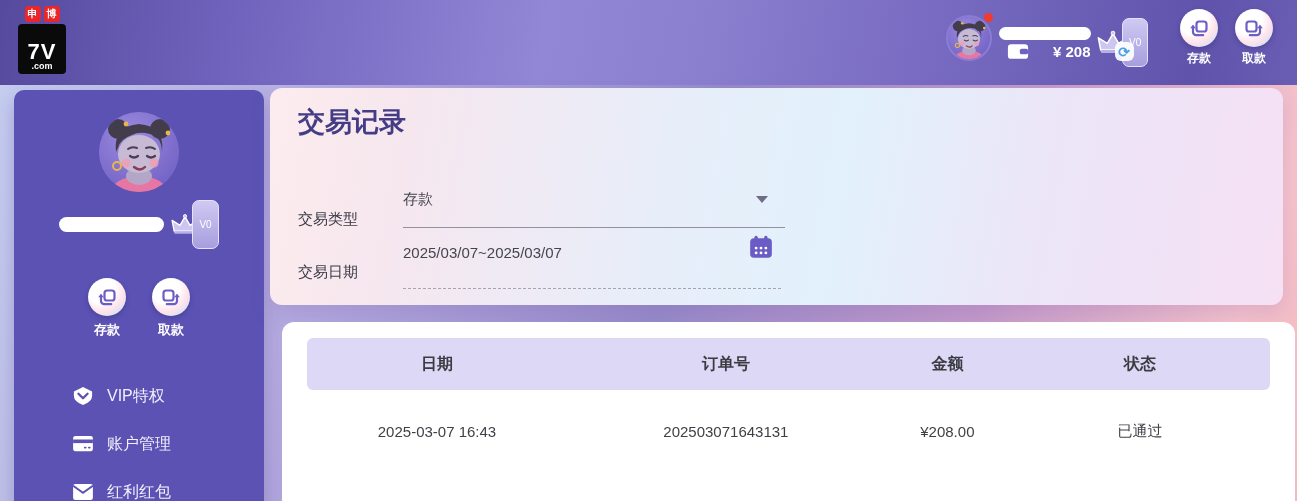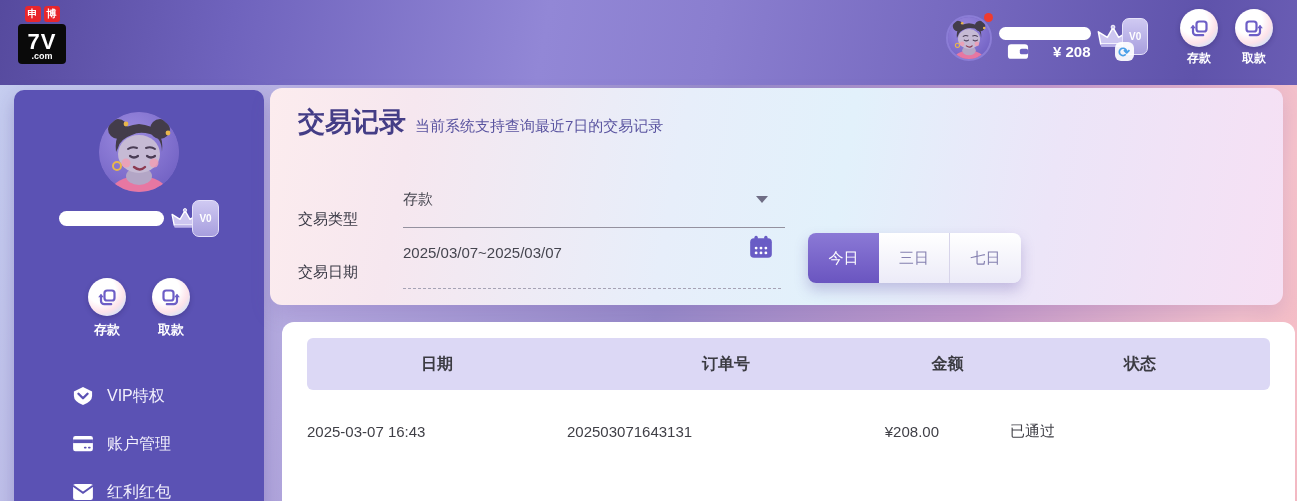--- a/index.html
+++ b/index.html
@@ -8,37 +8,37 @@
   .stage { position:relative; width:1297px; height:501px; overflow:hidden;
     background:linear-gradient(108deg,#c7d0f1 0%,#b3a8de 28%,#968ac9 52%,#c49aca 74%,#f6c3cb 92%,#f3b9c3 100%); }
 
   
   .topbar { position:absolute; left:0; top:0; width:1297px; height:85px;
     background:linear-gradient(100deg,#564a9e 0%,#6f63bd 18%,#9287d6 42%,#8a7ecf 55%,#7467be 75%,#5f53ab 92%,#6a5db4 100%); }
   .logo { position:absolute; left:14px; top:6px; width:56px; display:flex; flex-direction:column; align-items:center; cursor:pointer; }
   .logo-tags { display:flex; gap:3px; margin-bottom:2px; }
   .logo-tag { width:16px; height:16px; background:#e8262c; color:#fff; font-size:10px; font-weight:700;
     display:flex; align-items:center; justify-content:center; border-radius:3px; }
-  .logo-black { background:#0a0a0a; border-radius:4px; width:48px; padding:7px 2px 3px; text-align:center; line-height:1; }
+  .logo-black { background:#0a0a0a; border-radius:4px; width:48px; padding:17px 2px 3px; text-align:center; line-height:1; }
   .logo-main { color:#fff; font-size:22px; font-weight:900; letter-spacing:1px; display:block; }
   .logo-sub { color:#fff; font-size:9px; font-weight:700; display:block; margin-top:-1px; }
 
   .nav { position:absolute; left:84px; top:0; height:85px; display:flex; align-items:center; gap:31px; }
   .nav-item { color:#fff; font-size:15px; font-weight:700; cursor:pointer; white-space:nowrap; }
   .nav-item.active { color:#f7d74e; }
 
   .avatar { border-radius:50%; overflow:hidden; background:#7d6bc8; }
   .topbar .avatar.sm { position:absolute; left:946px; top:15px; width:46px; height:46px; border:2px solid #8b7dd6; cursor:pointer; }
   .notif-dot { position:absolute; left:984px; top:13px; width:9px; height:9px; background:#f03b2e; border-radius:50%; }
   .redact { background:#fff; border-radius:8px; display:inline-block; }
   .tb-name { position:absolute; left:999px; top:27px; width:92px; height:13px; }
   .crown-wrap { position:absolute; display:flex; align-items:center; }
   .tb-crown { left:1096px; top:18px; }
-  .vip-badge { background:linear-gradient(180deg,#cfc9f2,#a79ede); color:#fff; font-size:10px; font-weight:700;
-    border-radius:7px; padding:12px 6px; margin-left:-8px; border:1px solid #e6e2fa; }
+  .vip-badge { background:linear-gradient(180deg,#cfc9f2,#a79ede); color:#fff; font-size:10px; font-weight:400;
+    border-radius:7px; padding:18px 6px; margin-left:-8px; border:1px solid #e6e2fa; }
   .bal-row { position:absolute; left:1007px; top:42px; display:flex; align-items:center; gap:24px; }
   .bal-amount { color:#fff; font-size:15px; font-weight:700; }
   .refresh-chip { width:19px; height:19px; background:rgba(255,255,255,.92); border-radius:6px;
     display:flex; align-items:center; justify-content:center; color:#4ba0e8; font-size:14px; font-weight:700; cursor:pointer; }
 
   .quick-btn { position:absolute; top:9px; width:48px; display:flex; flex-direction:column; align-items:center; cursor:pointer; }
   .qb-dep { left:1175px; } .qb-wd { left:1230px; }
   .pastel-circle { width:38px; height:38px; border-radius:50%;
     background:radial-gradient(circle at 35% 30%, #ffffff 38%, #fde3ea 62%, #cfe3f8 84%, #e8d8f2 100%);
     display:flex; align-items:center; justify-content:center; box-shadow:0 2px 5px rgba(40,30,90,.3); }
@@ -79,21 +79,21 @@
     background:linear-gradient(180deg,#ffffff,#ecebf8); color:#8580b0; border-right:1px solid #d7d4ea; }
   .range-btn:last-child { border-right:none; }
   .range-btn.active { background:linear-gradient(180deg,#8b79d6,#6a55c0); color:#fff; border-right:none; }
 
   
   .table-panel { position:absolute; left:282px; top:322px; width:1013px; height:179px; background:#ffffff; border-radius:12px 12px 0 0; }
   .tbl-head, .tbl-row { position:absolute; left:25px; width:963px; display:grid; grid-template-columns:27% 33% 13% 27%; align-items:center; }
   .tbl-head { top:16px; height:52px; background:#dcd8f5; border-radius:6px; }
   .tbl-head span { text-align:center; font-size:16px; font-weight:600; color:#3b3b42; }
   .tbl-row { top:73px; height:72px; }
-  .tbl-row span { text-align:left; font-size:15px; color:#3f3f46; }
+  .tbl-row span { text-align:center; font-size:15px; color:#3f3f46; }
 
   svg { display:block; }
   .hidden-defs { position:absolute; width:0; height:0; overflow:hidden; }
 </style>
 </head>
 <body>
 
 <svg class="hidden-defs" xmlns="http://www.w3.org/2000/svg">
   <defs>
     <radialGradient id="avbg" cx="40%" cy="30%" r="80%">
@@ -246,21 +246,20 @@
           <path d="M1,3 L12,11 L23,3" stroke="#5b52b4" stroke-width="2.2" fill="none"></path>
         </svg>
         <span>红利红包</span>
       </div>
     </div>
   </aside>
 
   <section class="filter-panel">
     <div class="fp-titlerow">
       <span class="fp-title">交易记录</span>
-      <span class="fp-sub">当前系统支持查询最近7日的交易记录</span>
     </div>
 
     <span class="f-label" style="top:102px">交易类型</span>
     <span class="f-value" style="top:102px">存款</span>
     <span class="caret" style="top:108px"></span>
     <div class="u-solid"></div>
 
     <span class="f-label" style="top:155px">交易日期</span>
     <span class="f-value" style="top:156px">2025/03/07~2025/03/07</span>
     <span class="cal-icon">
@@ -271,25 +270,20 @@
         <circle cx="7.5" cy="13" r="1.3" fill="#fff"></circle>
           <circle cx="12" cy="13" r="1.3" fill="#fff"></circle>
           <circle cx="16.5" cy="13" r="1.3" fill="#fff"></circle>
         <circle cx="7.5" cy="17.5" r="1.3" fill="#fff"></circle>
           <circle cx="12" cy="17.5" r="1.3" fill="#fff"></circle>
           <circle cx="16.5" cy="17.5" r="1.3" fill="#fff"></circle>
       </svg>
     </span>
     <div class="u-dash"></div>
 
-    <div class="range-group">
-      <div class="range-btn active">今日</div>
-      <div class="range-btn">三日</div>
-      <div class="range-btn">七日</div>
-    </div>
   </section>
 
   <section class="table-panel">
     <div class="tbl-head">
       <span>日期</span>
       <span>订单号</span>
       <span>金额</span>
       <span>状态</span>
     </div>
     <div class="tbl-row">

